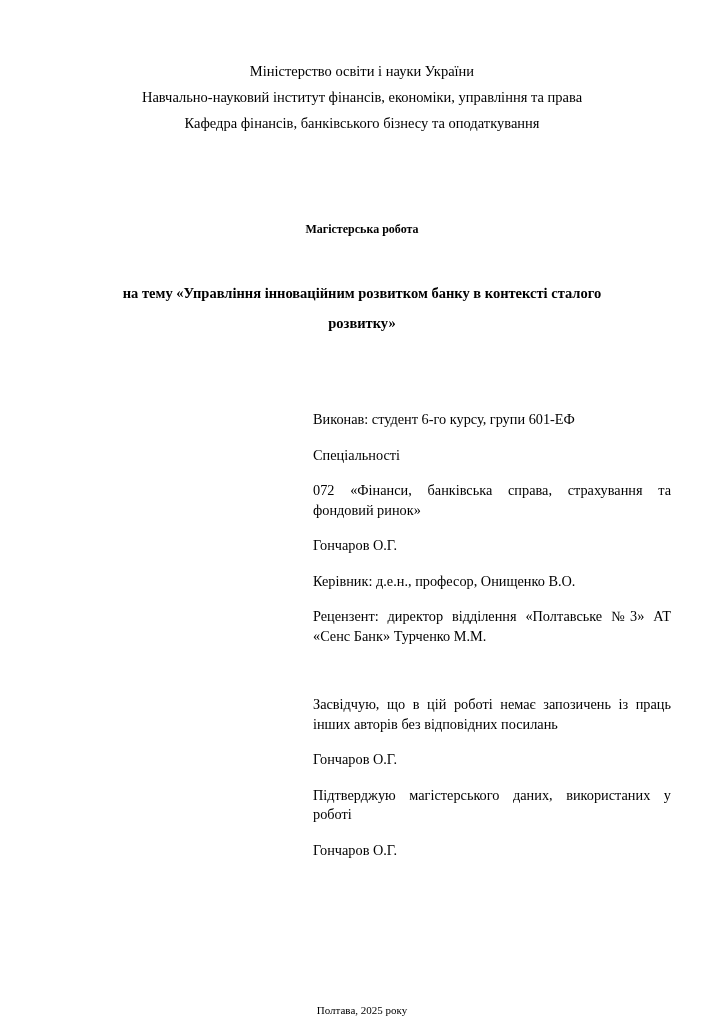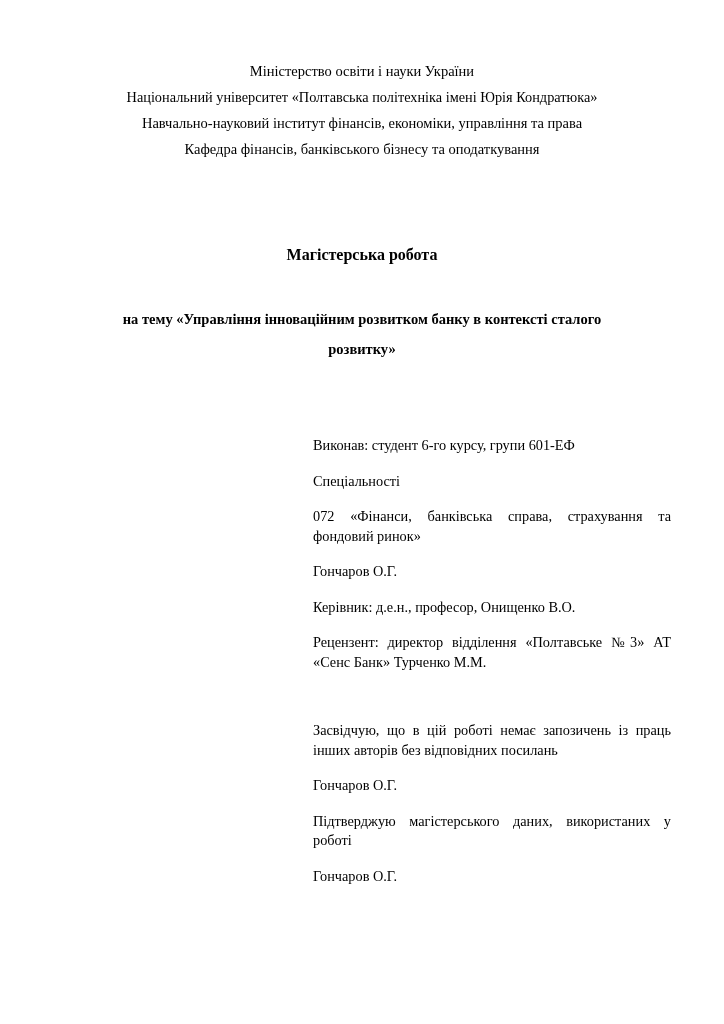--- a/index.html
+++ b/index.html
@@ -31,21 +31,21 @@
     white-space: nowrap;
   }
   .header-line.wide {
     font-size: 14.3px;
   }
   .spacer-1 { height: 82px; }
   .title-block {
     text-align: center;
   }
   .thesis-type {
-    font-size: 16px;
+    font-size: 12px;
     font-weight: bold;
     line-height: 22px;
   }
   .spacer-2 { height: 38px; }
   .thesis-topic {
     font-size: 14.5px;
     font-weight: bold;
     line-height: 30px;
     padding: 0 36px;
     text-align: center;
@@ -70,21 +70,20 @@
     font-size: 11px;
   }
 </style>
 </head>
 <body>
 
 <div class="page">
 
   <div class="header-block">
     <div class="header-line">Міністерство освіти і науки України</div>
-    <div class="header-line wide">Національний університет «Полтавська політехніка імені Юрія Кондратюка»</div>
     <div class="header-line">Навчально-науковий інститут фінансів, економіки, управління та права</div>
     <div class="header-line">Кафедра фінансів, банківського бізнесу та оподаткування</div>
   </div>
 
   <div class="spacer-1"></div>
 
   <div class="title-block">
     <div class="thesis-type">Магістерська робота</div>
     <div class="spacer-2"></div>
     <div class="thesis-topic">на тему «Управління інноваційним розвитком банку в контексті сталого розвитку»</div>

